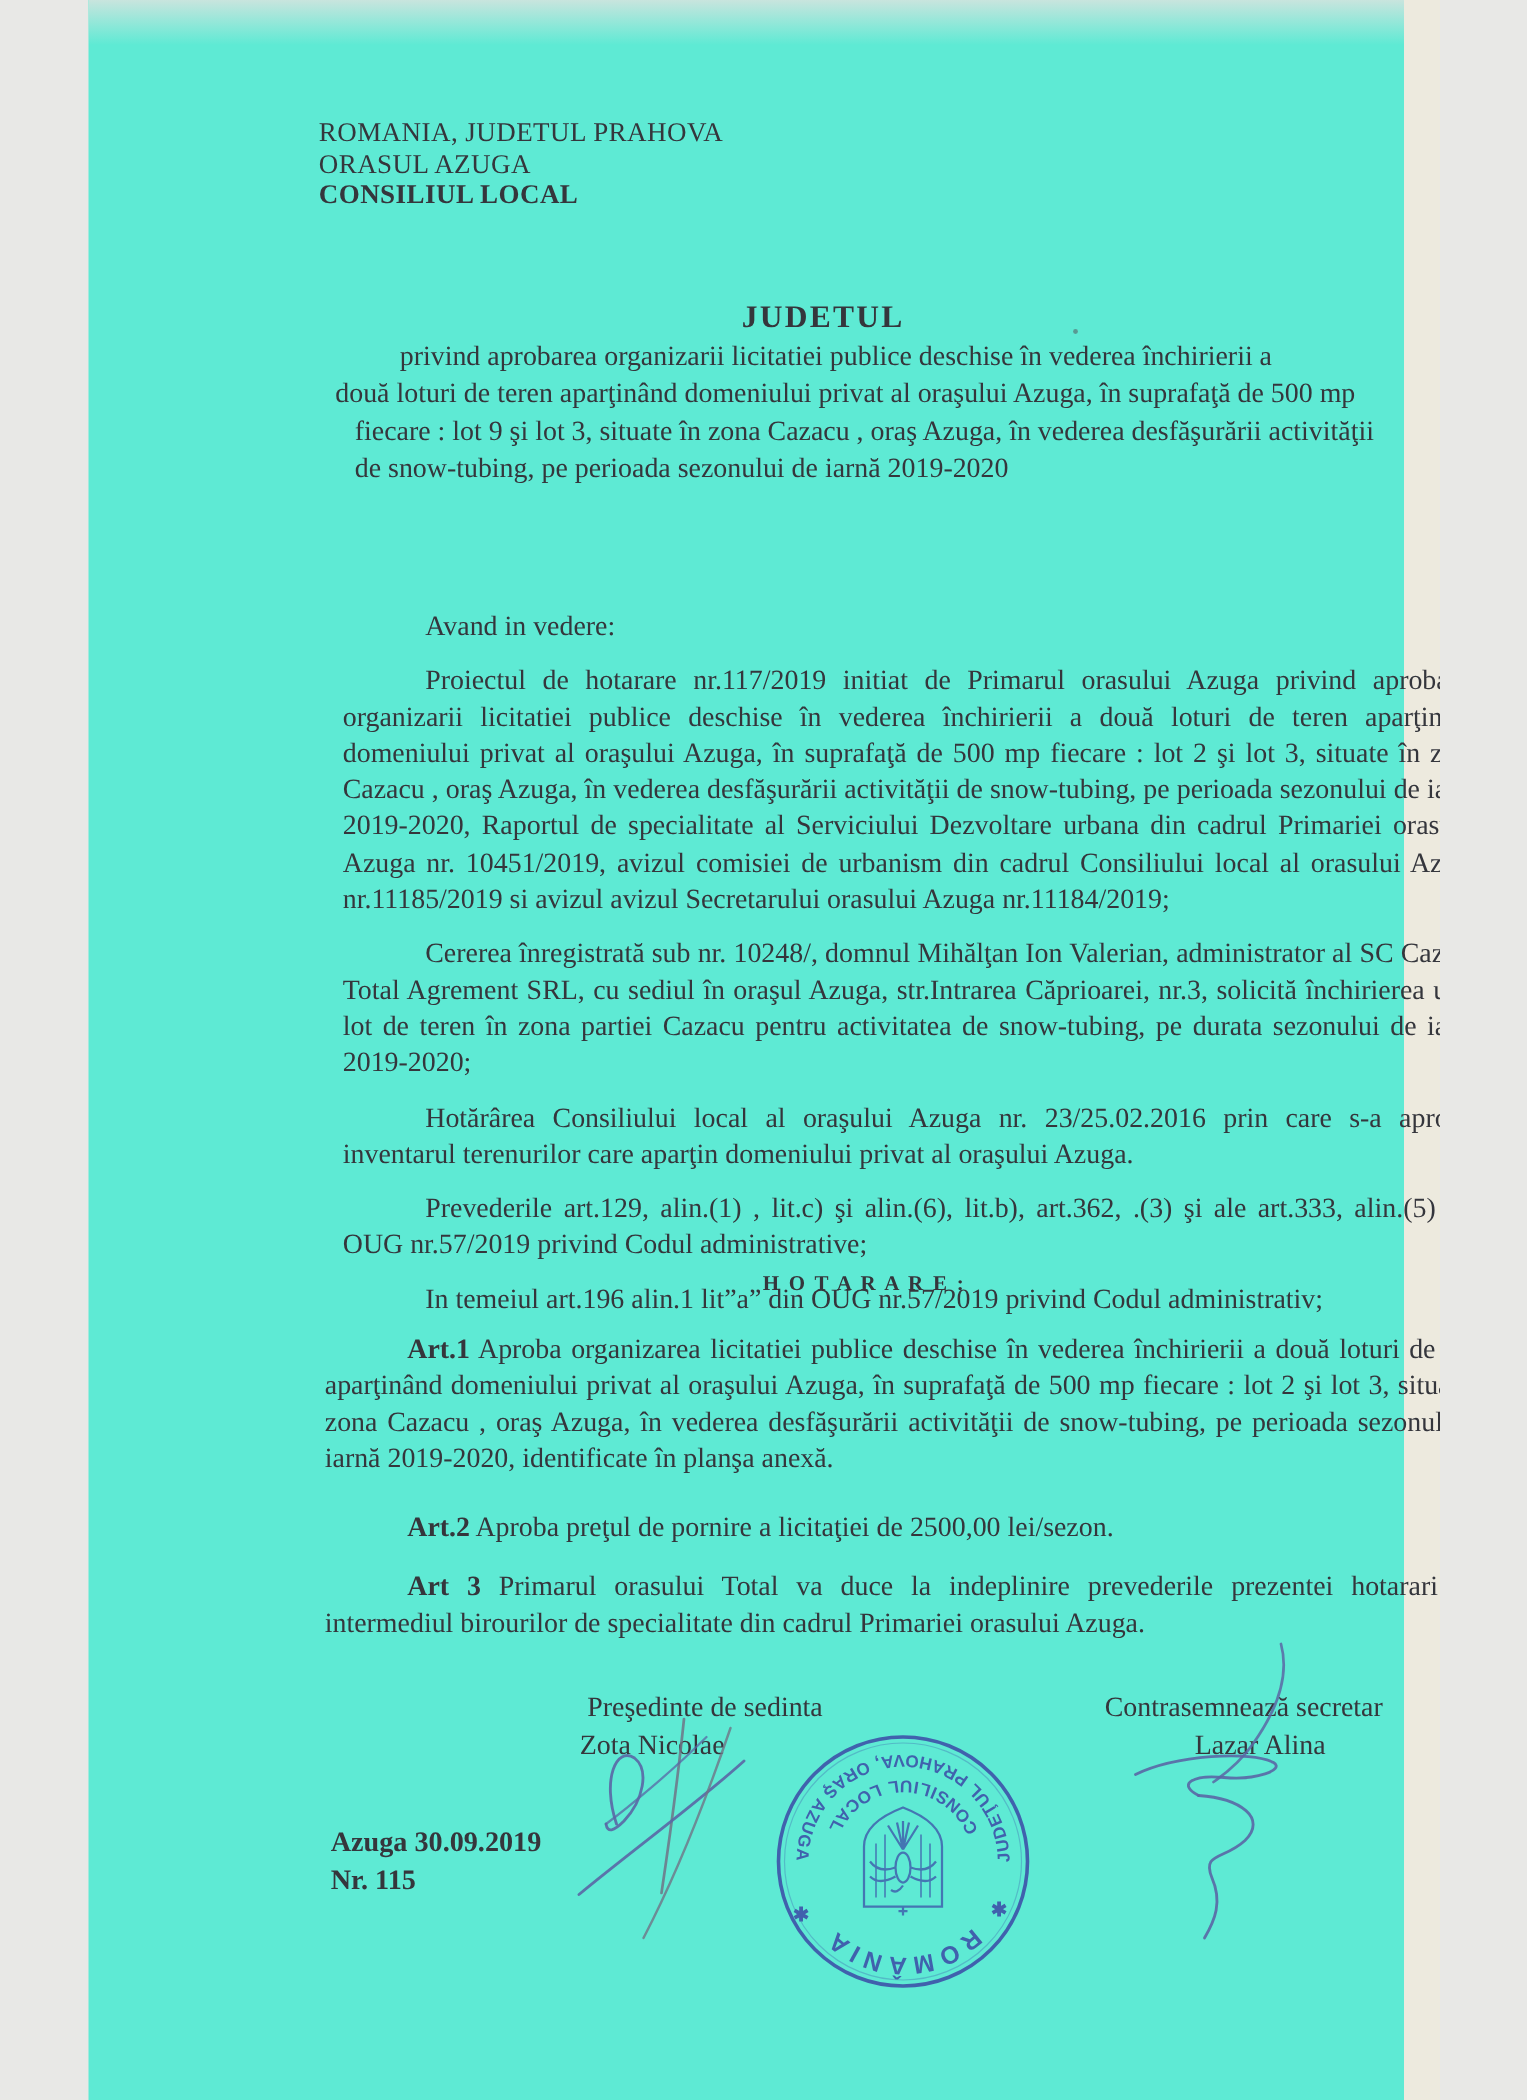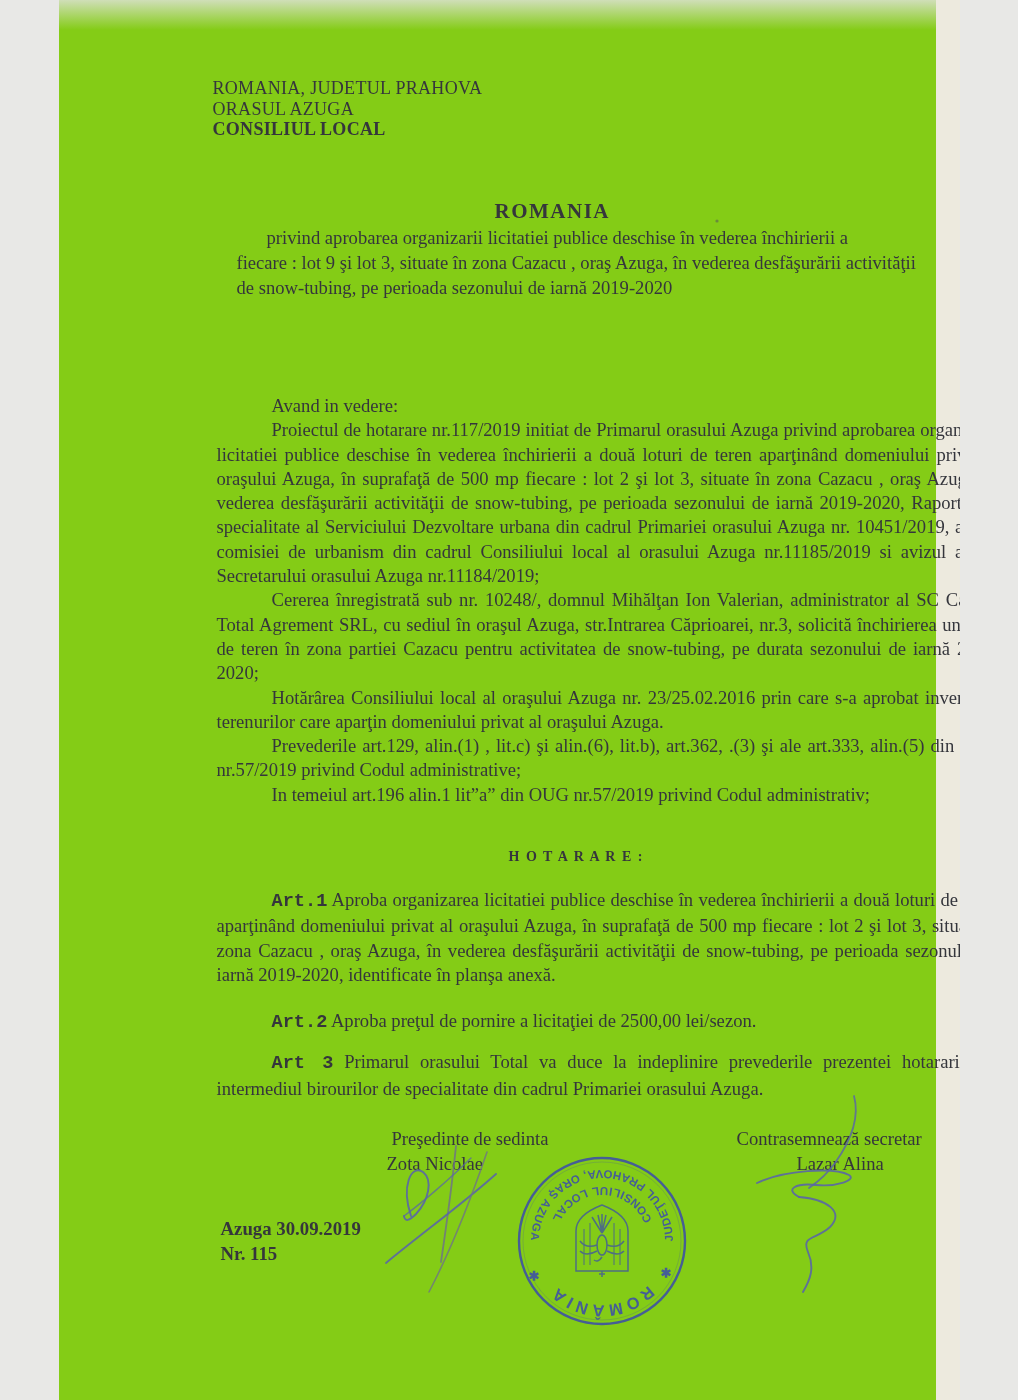--- a/index.html
+++ b/index.html
@@ -1,48 +1,48 @@
 <!DOCTYPE html>
 <html><head>
 <meta charset="utf-8">
 <style>
   html,body { margin:0; padding:0; background:#e8e8e6; }
   .page {
     position:relative; width:901px; height:1400px; margin:0 auto;
-    background:#84cc16; overflow:hidden;
+    background:#5eead4; overflow:hidden;
     font-family:"Liberation Serif", serif; color:#35363c;
   }
   .scan-top-shade { position:absolute; top:0; left:0; right:0; height:30px;
     background:linear-gradient(#e3e3e0, rgba(255,255,255,0)); opacity:.8; }
   .edge-strip { position:absolute; top:0; right:0; width:24px; height:100%; background:#edeade; }
   .edge-line  { position:absolute; top:0; left:990px; width:2px; height:100%; background:#d9d5c6; }
 
   .abs { position:absolute; }
 
   .header { top:78px; left:154px; font-size:18px; line-height:20.5px; letter-spacing:.3px; }
   .header .bold-line { font-weight:bold; }
 
   .title-block { top:199px; left:160px; width:782px; font-size:18.6px; line-height:25px; }
   .doc-title { font-weight:bold; font-size:21px; letter-spacing:1.5px; margin:0 0 1px 276px; }
   .sl0 { padding-left:48px; }
   .sl1 { padding-left:5px; }
   .sl2 { padding-left:18px; }
   .sl3 { padding-left:18px; }
 
   .preamble { top:394px; left:158px; width:784px; font-size:18.6px; line-height:24.3px; text-align:justify; }
-  .preamble p { margin:0; text-indent:55px; }
+  .preamble p { margin:12px; text-indent:55px; }
 
   .adoption-line { top:806px; left:158px; width:784px; font-size:18.6px; font-weight:bold; text-indent:63px; }
   .hot-heading { top:849px; left:450px; font-size:14px; font-weight:bold; letter-spacing:1.5px; }
 
   .articles { top:888px; left:158px; width:784px; font-size:18.6px; line-height:24.3px; text-align:justify; }
   .articles p { margin:0; text-indent:55px; }
   .articles p.a1 { margin-top:22px; }
   .articles p.a2 { margin-top:15px; }
-  .articles b { font-weight:bold;font-family:Liberation Mono, monospace; }
+  .articles b { font-weight:bold; }
 
   .sig-left  { top:1126px; left:333px; font-size:18.6px; line-height:25px; }
   .sig-right { top:1126px; left:678px; font-size:18.6px; line-height:25px; }
   .sig-right .name { margin-left:60px; }
   .sig-left  .name { margin-left:-5px; }
 
   .footer { top:1216px; left:162px; font-size:18.8px; font-weight:bold; line-height:25px; }
 
   .stamp { top:1153px; left:455px; width:176px; height:176px; }
   .stamp text { font-family:"Liberation Sans", sans-serif; font-weight:bold; }
@@ -58,22 +58,23 @@
   <div class="edge-strip"></div>
   <div class="edge-line"></div>
 
   <div class="abs header">
     <div>ROMANIA, JUDETUL PRAHOVA</div>
     <div>ORASUL  AZUGA</div>
     <div class="bold-line">CONSILIUL LOCAL</div>
   </div>
 
   <div class="abs title-block">
-    <p class="doc-title">ROMANIA</p>
+    <p class="doc-title">JUDETUL</p>
     <div class="sl0">privind aprobarea organizarii licitatiei publice deschise în vederea închirierii a</div>
+    <div class="sl1">două loturi de teren aparţinând domeniului privat al oraşului Azuga, în suprafaţă de 500 mp</div>
     <div class="sl2">fiecare : lot 9 şi lot 3, situate în zona Cazacu , oraş Azuga, în vederea desfăşurării activităţii</div>
     <div class="sl3">de snow-tubing, pe perioada sezonului de iarnă 2019-2020</div>
   </div>
 
   <div class="abs preamble">
     <p>Avand in vedere:</p>
     <p>Proiectul de hotarare nr.117/2019 initiat de Primarul orasului Azuga privind aprobarea organizarii licitatiei publice deschise în vederea închirierii a două loturi de teren aparţinând domeniului privat al oraşului Azuga, în suprafaţă de 500 mp fiecare : lot 2 şi lot 3, situate în zona Cazacu , oraş Azuga, în vederea desfăşurării activităţii de snow-tubing, pe perioada sezonului de iarnă 2019-2020, Raportul de specialitate al Serviciului Dezvoltare urbana din cadrul Primariei orasului Azuga nr. 10451/2019, avizul comisiei de urbanism din cadrul Consiliului local al orasului Azuga nr.11185/2019 si avizul avizul Secretarului orasului Azuga nr.11184/2019;</p>
     <p>Cererea înregistrată sub nr. 10248/, domnul Mihălţan Ion Valerian, administrator al SC Cazacu Total Agrement SRL, cu sediul în oraşul Azuga, str.Intrarea Căprioarei, nr.3, solicită închirierea unui lot de teren în zona partiei Cazacu pentru activitatea de snow-tubing, pe durata sezonului de iarnă 2019-2020;</p>
     <p>Hotărârea Consiliului local al oraşului Azuga nr. 23/25.02.2016 prin care s-a aprobat inventarul terenurilor care aparţin domeniului privat al oraşului Azuga.</p>
     <p>Prevederile art.129, alin.(1) , lit.c) şi alin.(6), lit.b), art.362, .(3) şi ale art.333, alin.(5) din OUG nr.57/2019 privind Codul administrative;</p>

